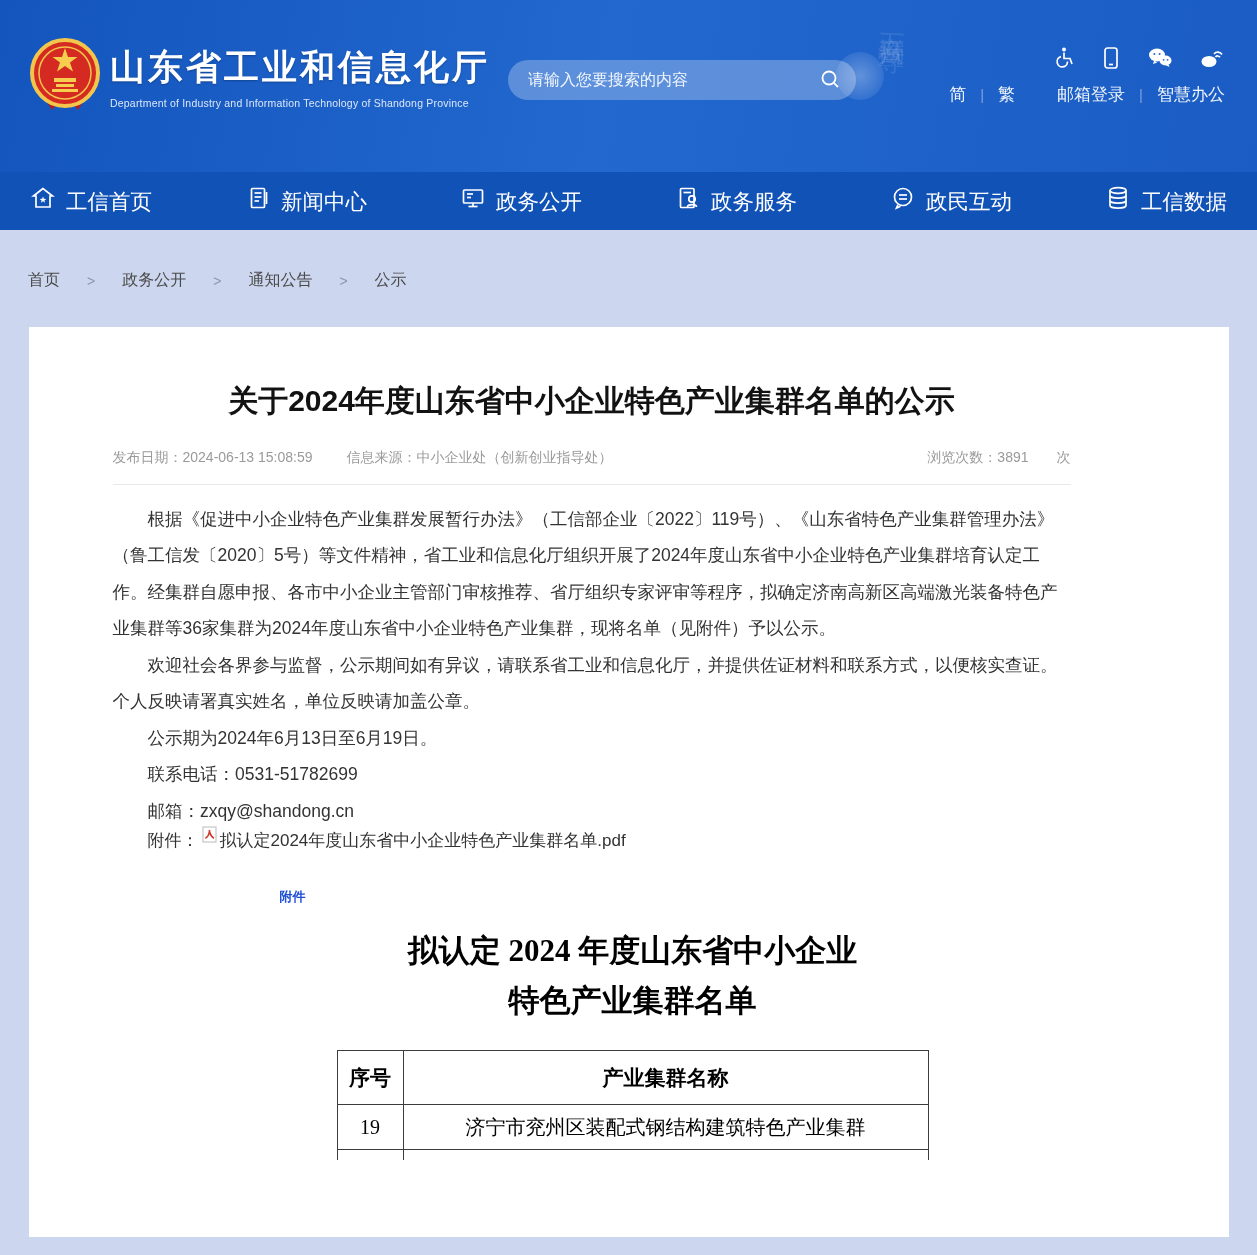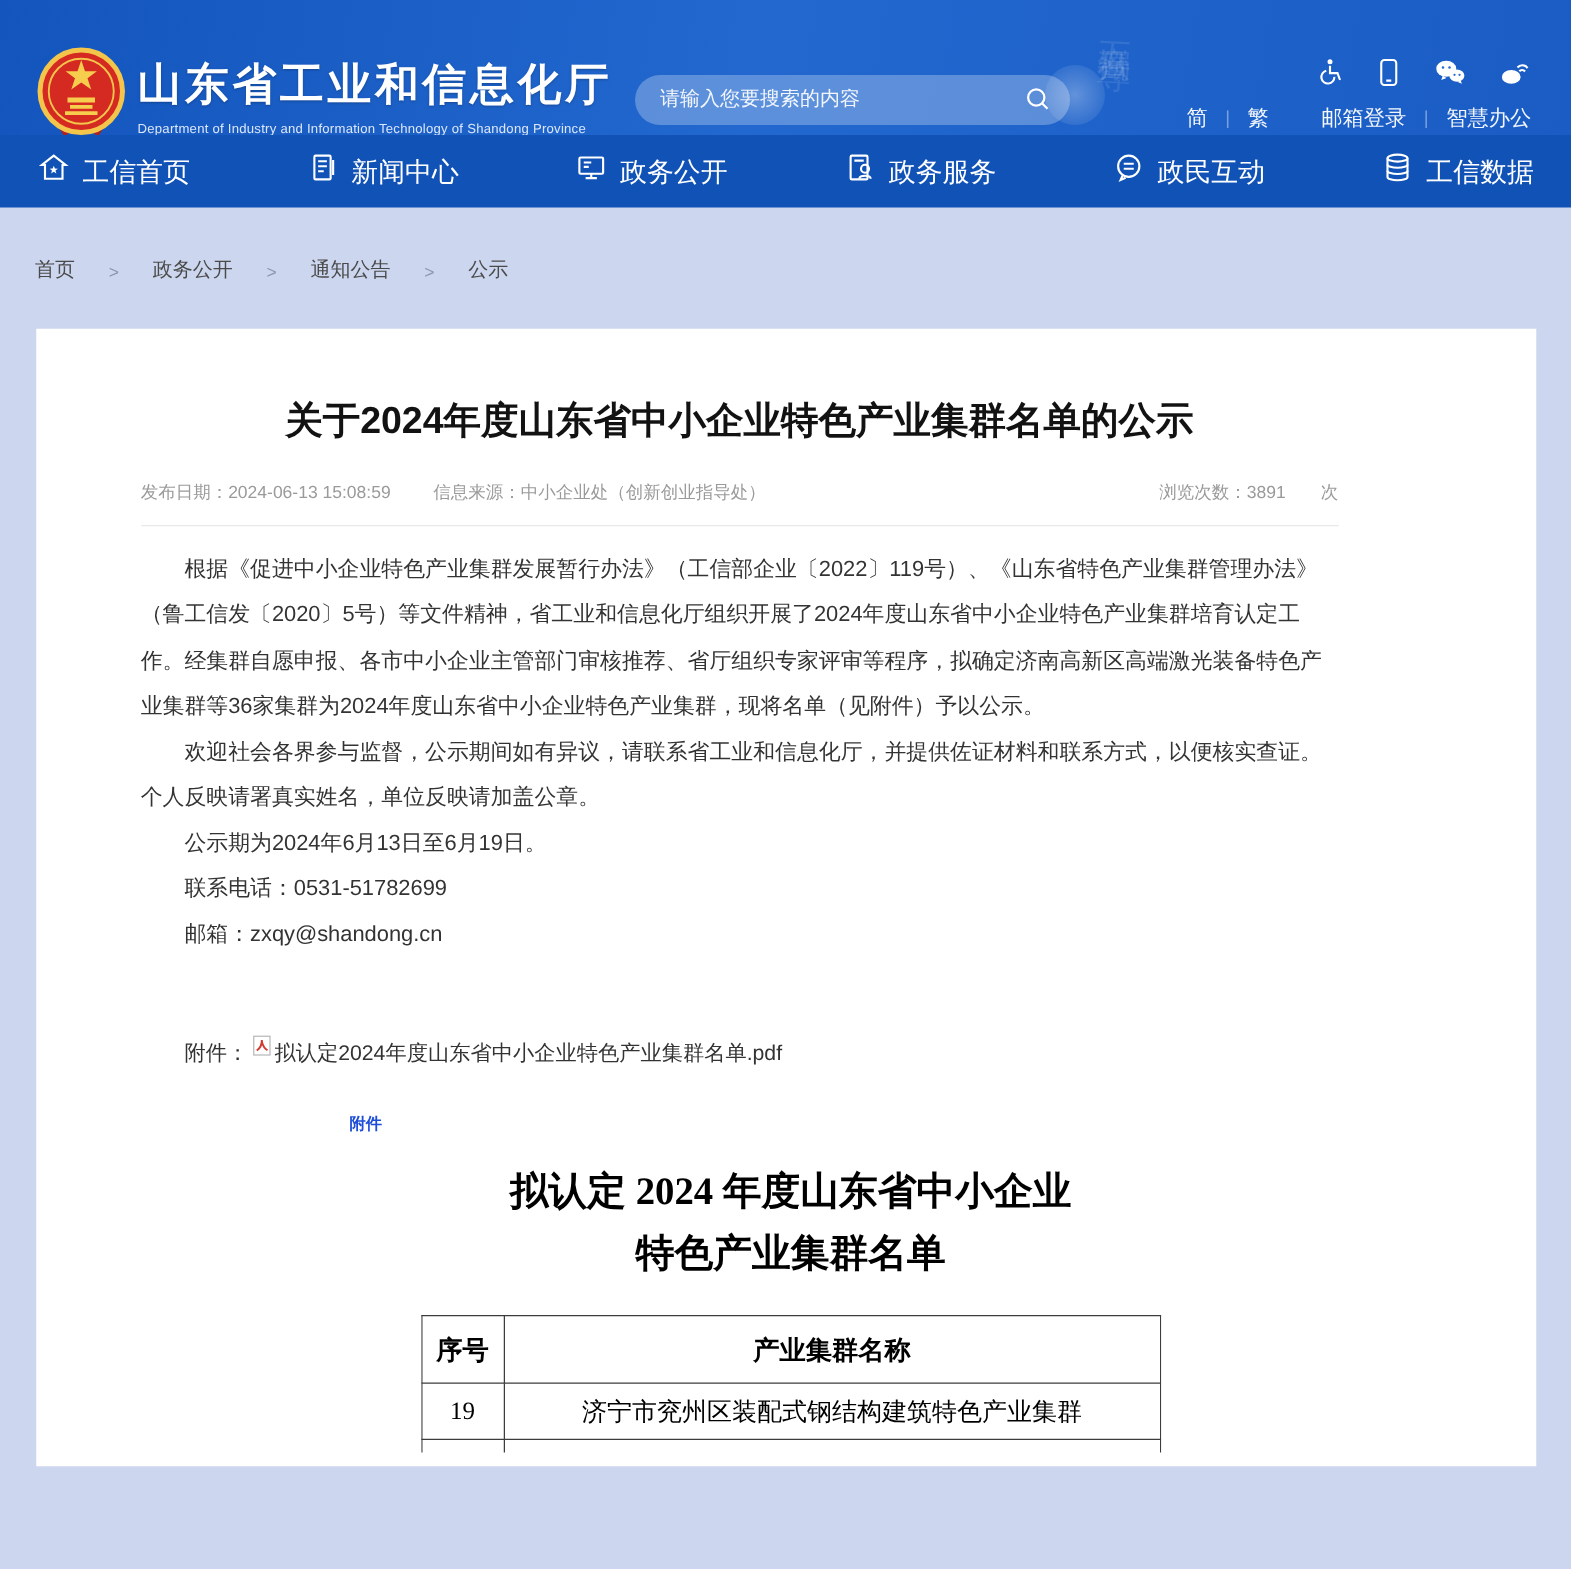--- a/index.html
+++ b/index.html
@@ -4,21 +4,21 @@
 <style>
   * { box-sizing: border-box; margin: 0; padding: 0; }
   html,body { width:1257px; height:1255px; overflow:hidden; }
   body {
     font-family: "Liberation Sans", sans-serif;
     background:#ccd7ef;
     position:relative;
   }
   
   .site-header {
-    position:relative; height:108px;
+    position:relative; height:172px;
     background:linear-gradient(100deg,#1355bd 0%,#2268cf 48%,#1a5cc4 100%);
     overflow:hidden;
   }
   .header-watermark {
     position:absolute; left:872px; top:12px; height:135px;
     writing-mode:vertical-rl;
     font-family:"Liberation Serif", serif;
     font-size:27px; letter-spacing:4px;
     color:rgba(255,255,255,0.10);
     transform:rotate(3deg);
@@ -75,21 +75,21 @@
   .meta-row { margin-top:27px; display:flex; align-items:center; font-size:14px; color:#9a9a9a; }
   .meta-left { display:flex; gap:34px; }
   .meta-right { margin-left:auto; display:flex; }
   .meta-right .views-unit { margin-left:28px; }
   .meta-divider { margin-top:17px; border-bottom:1px solid #e8e8e8; }
   .article-body { margin-top:16px; }
   .article-body p {
     text-indent:2em; font-size:17.5px; line-height:36.5px; color:#333;
   }
   .attachment-row {
-    margin-top:66px; padding-left:35px; font-size:17px; color:#333;
+    padding-left:35px; font-size:17px; color:#333;
     display:flex; align-items:center;
   }
   .attachment-row .pdf-icon { margin:0 3px; position:relative; top:-4px; }
   .attachment-link { color:#333; cursor:pointer; text-decoration:none; }
   
   .preview { margin-top:36px; margin-left:100px; width:840px; }
   .preview-label { margin-left:67px; font-size:13px; font-weight:600; color:#1d4ed8; }
   .doc-title {
     margin-top:20px; text-align:center; font-family:"Liberation Serif", serif;
     font-weight:bold; color:#000; font-size:31px; line-height:50px;

